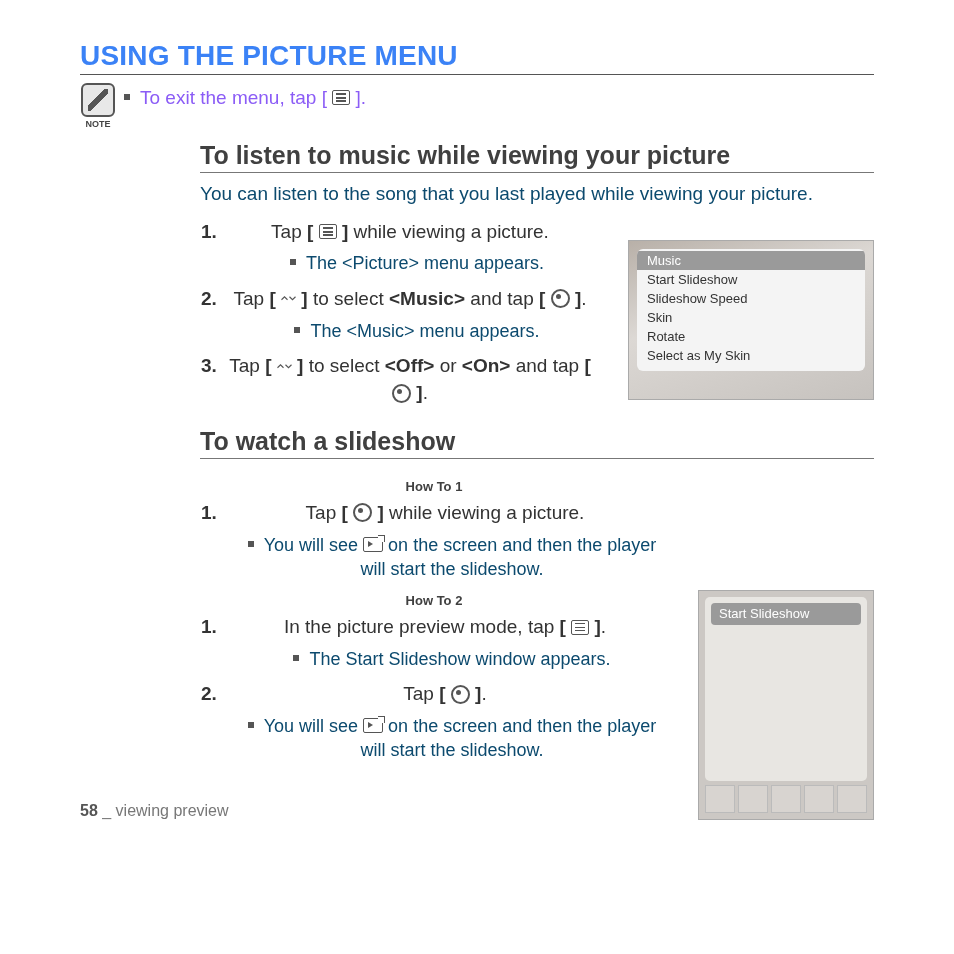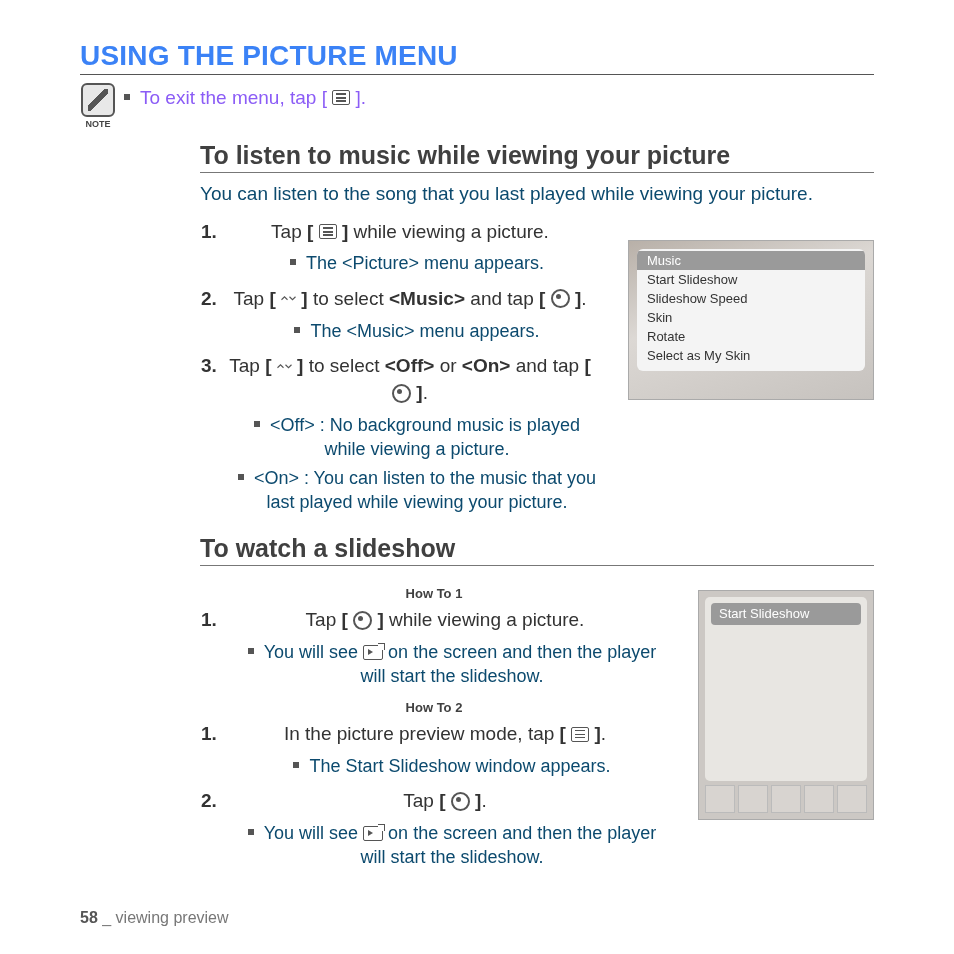--- a/index.html
+++ b/index.html
@@ -316,24 +316,20 @@
                   </svg></span> <span>]</span></b><span> to select </span><b>&lt;Music&gt;</b><span> and tap </span><b><span>[</span> <span class="inline-circle"></span> <span>]</span></b><span>.</span>
             <ul class="sub">
                 <li><span class="bullet-sq"></span><span>The &lt;Music&gt; menu appears.</span></li>
               </ul>
           </li>
           <li>
             <span>Tap </span><b><span>[</span> <span class="inline-up"><svg viewBox="0 0 30 11">
                     <path d="M1 8 L7 2 L13 8" stroke="#555" stroke-width="2.2" fill="none"></path>
                     <path d="M17 2 L23 8 L29 2" stroke="#555" stroke-width="2.2" fill="none"></path>
                   </svg></span> <span>]</span></b><span> to select </span><b>&lt;Off&gt;</b><span> or </span><b>&lt;On&gt;</b><span> and tap </span><b><span>[</span> <span class="inline-circle"></span> <span>]</span></b><span>.</span>
-            <ul class="sub">
-              <li><span class="bullet-sq"></span><span>&lt;Off&gt; : No background music is played while viewing a picture.</span></li>
-              <li><span class="bullet-sq"></span><span>&lt;On&gt; : You can listen to the music that you last played while viewing your picture.</span></li>
-            </ul>
           </li>
         </ol>
       </div>
       <div class="spacer-right"></div>
     </div>
 
     <h2 class="sec">To watch a slideshow</h2>
 
     <div class="flex-row">
       <div class="col-text">

